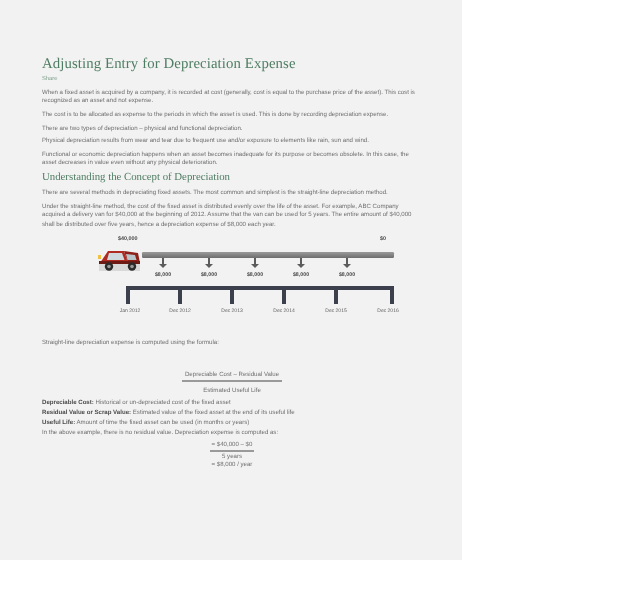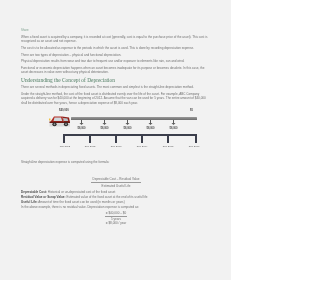--- a/index.html
+++ b/index.html
@@ -186,20 +186,21 @@
   }
 </style>
 </head>
 <body>
 
 <div class="page">
   <div class="sheet"></div>
 
   <div class="content">
 
+    <div class="doc-title">Adjusting Entry for Depreciation Expense</div>
     <div class="share-label">Share</div>
 
     <p class="body">When a fixed asset is acquired by a company, it is recorded at cost (generally, cost is equal to the purchase price of the asset). This cost is recognized as an asset and not expense.</p>
     <p class="body">The cost is to be allocated as expense to the periods in which the asset is used. This is done by recording depreciation expense.</p>
     <p class="body">There are two types of depreciation – physical and functional depreciation.</p>
     <p class="body">Physical depreciation results from wear and tear due to frequent use and/or exposure to elements like rain, sun and wind.</p>
     <p class="body">Functional or economic depreciation happens when an asset becomes inadequate for its purpose or becomes obsolete. In this case, the asset decreases in value even without any physical deterioration.</p>
 
     <div class="sec-title">Understanding the Concept of Depreciation</div>
 

